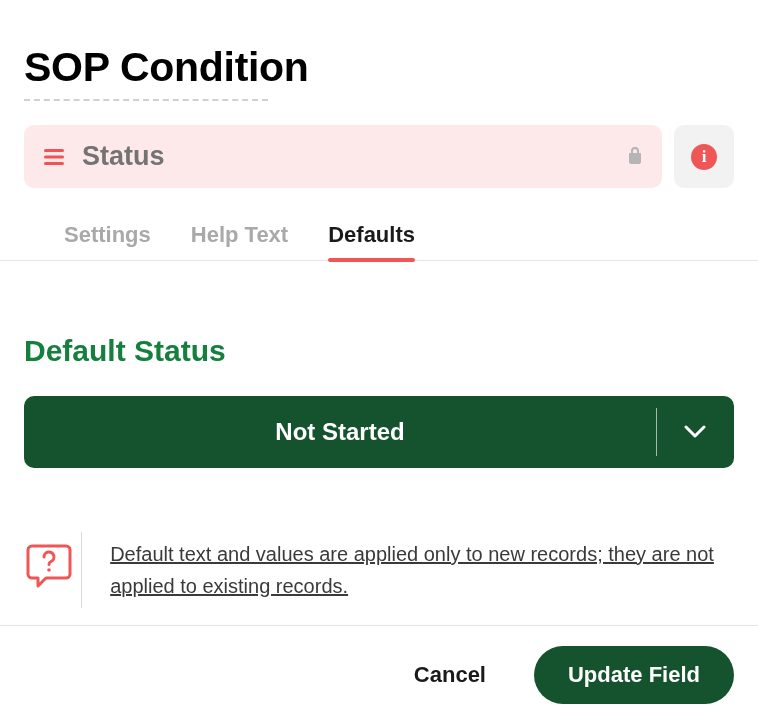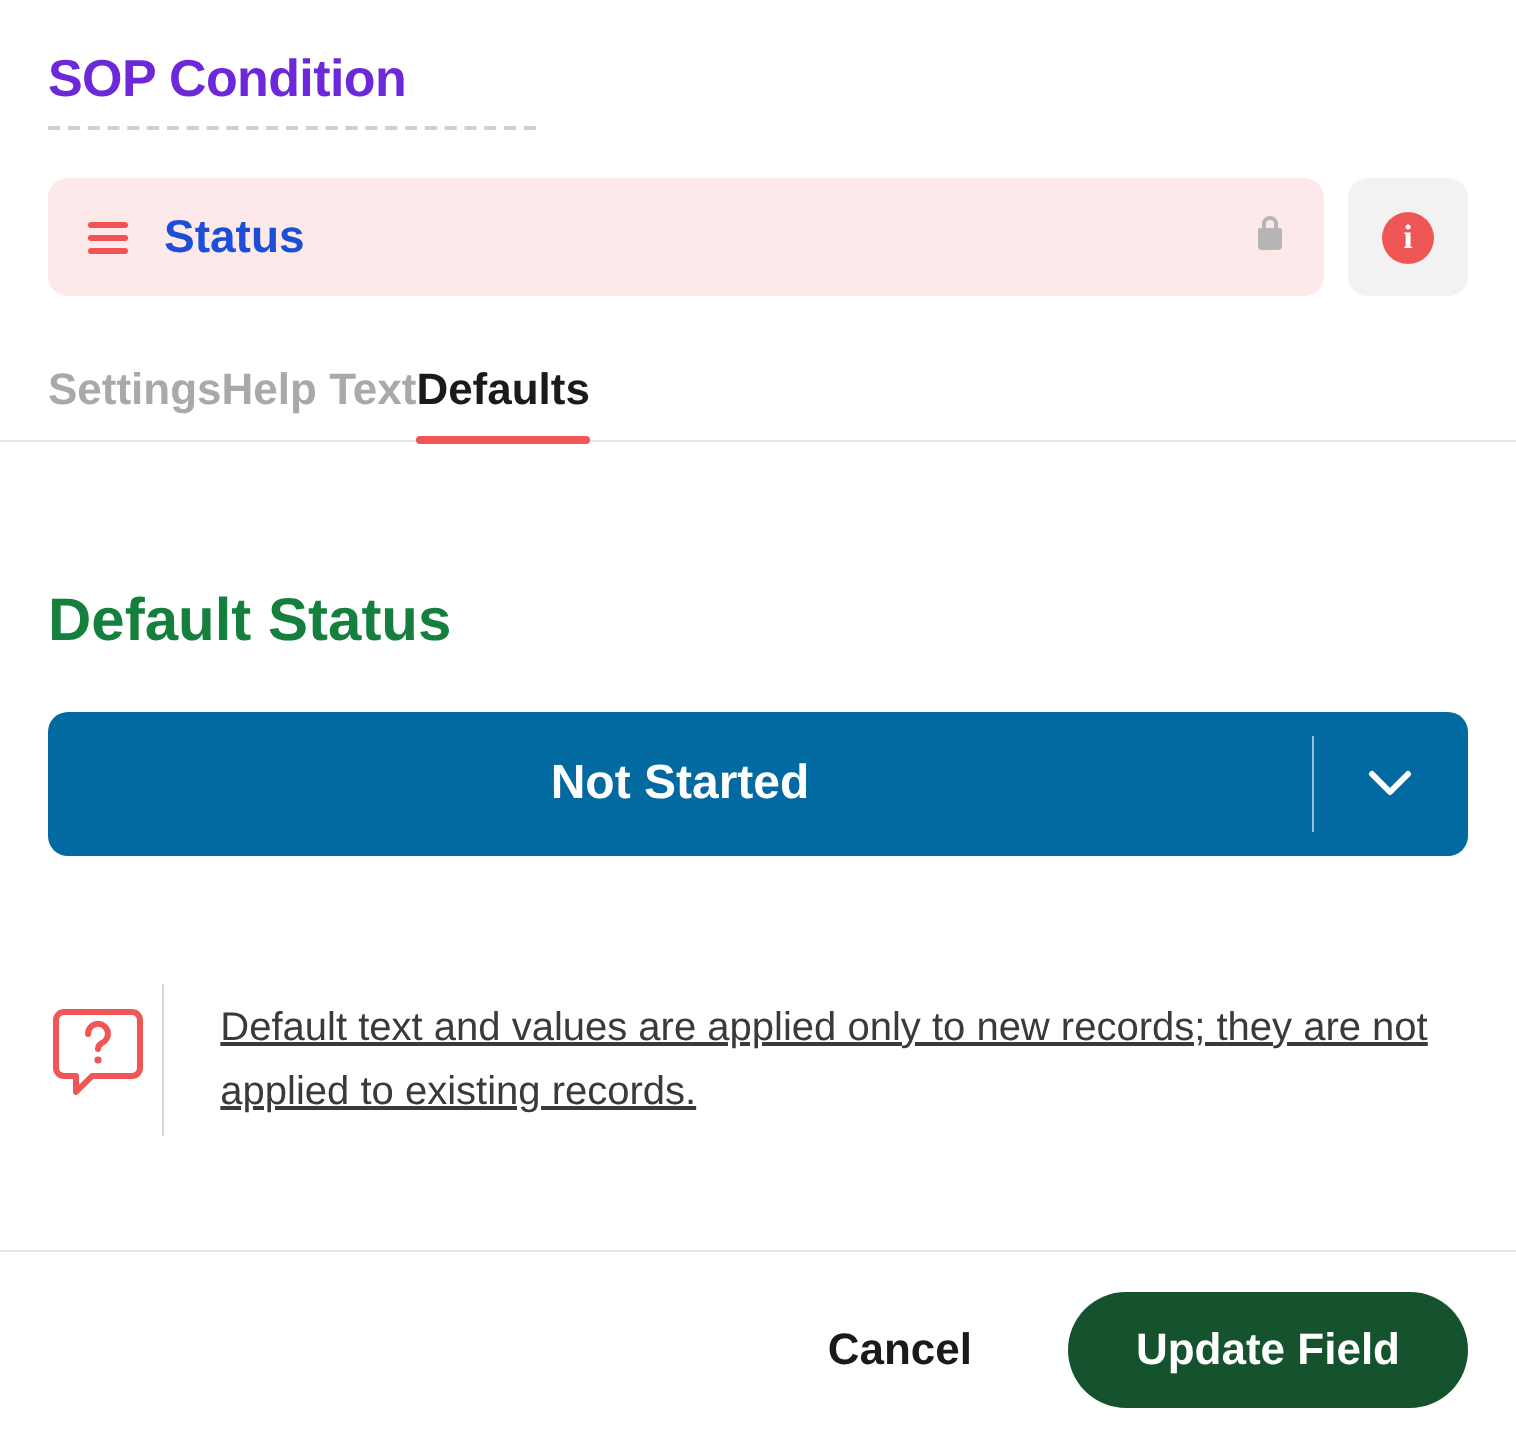--- a/index.html
+++ b/index.html
@@ -11,24 +11,25 @@
       font-family: -apple-system, BlinkMacSystemFont, "Segoe UI", Helvetica, Arial, sans-serif;
       background: #fff;
       width: 758px;
       height: 724px;
       position: relative;
     }
     .container {
       padding: 24px 24px 0 24px;
     }
     .page-title {
-      font-size: 26px;
-      font-weight: 700;
-      color: #6d28d9;
+      font-size: 41px;
+      font-weight: 700;
+      color: #000000;
       letter-spacing: -0.3px;
+      margin-top: 20px;
     }
     .title-underline {
       margin-top: 8px;
       width: 244px;
       border-bottom: 2px dashed #d0d0d0;
     }
     .field-row {
       margin-top: 24px;
       display: flex;
       gap: 12px;
@@ -42,23 +43,23 @@
       display: flex;
       align-items: center;
       gap: 18px;
     }
     .menu-lines-icon {
       display: inline-block;
       width: 20px;
       height: 16px;
     }
     .field-name {
-      font-size: 23px;
+      font-size: 27px;
       font-weight: 600;
-      color: #1d4ed8;
+      color: #737373;
       flex: 1;
     }
     .lock-icon {
       width: 14px;
       height: 18px;
       color: #b5b5b5;
     }
     .info-btn {
       width: 60px;
       background: #f2f2f2;
@@ -78,21 +79,23 @@
       display: flex;
       align-items: center;
       justify-content: center;
       font-family: Georgia, 'Times New Roman', serif;
       font-weight: 700;
       font-size: 17px;
     }
     .tabs {
       margin-top: 34px;
       display: flex;
+      gap: 40px;
       padding-bottom: 0;
+      margin-left: 40px;
     }
     .tab {
       font-size: 22px;
       font-weight: 700;
       color: #a9a9a9;
       padding-bottom: 12px;
       cursor: pointer;
       position: relative;
       background: none;
       border: none;
@@ -117,21 +120,21 @@
       margin-top: 0px;
     }
     .section-title {
       margin-top: 73px;
       font-size: 30px;
       font-weight: 700;
       color: #15803d;
     }
     .dropdown {
       margin-top: 28px;
-      background: #0369a1;
+      background: #14532d;
       color: #fff;
       border-radius: 10px;
       display: flex;
       align-items: stretch;
       height: 72px;
       overflow: hidden;
       border: none;
       width: 100%;
       cursor: pointer;
       font-family: inherit;

